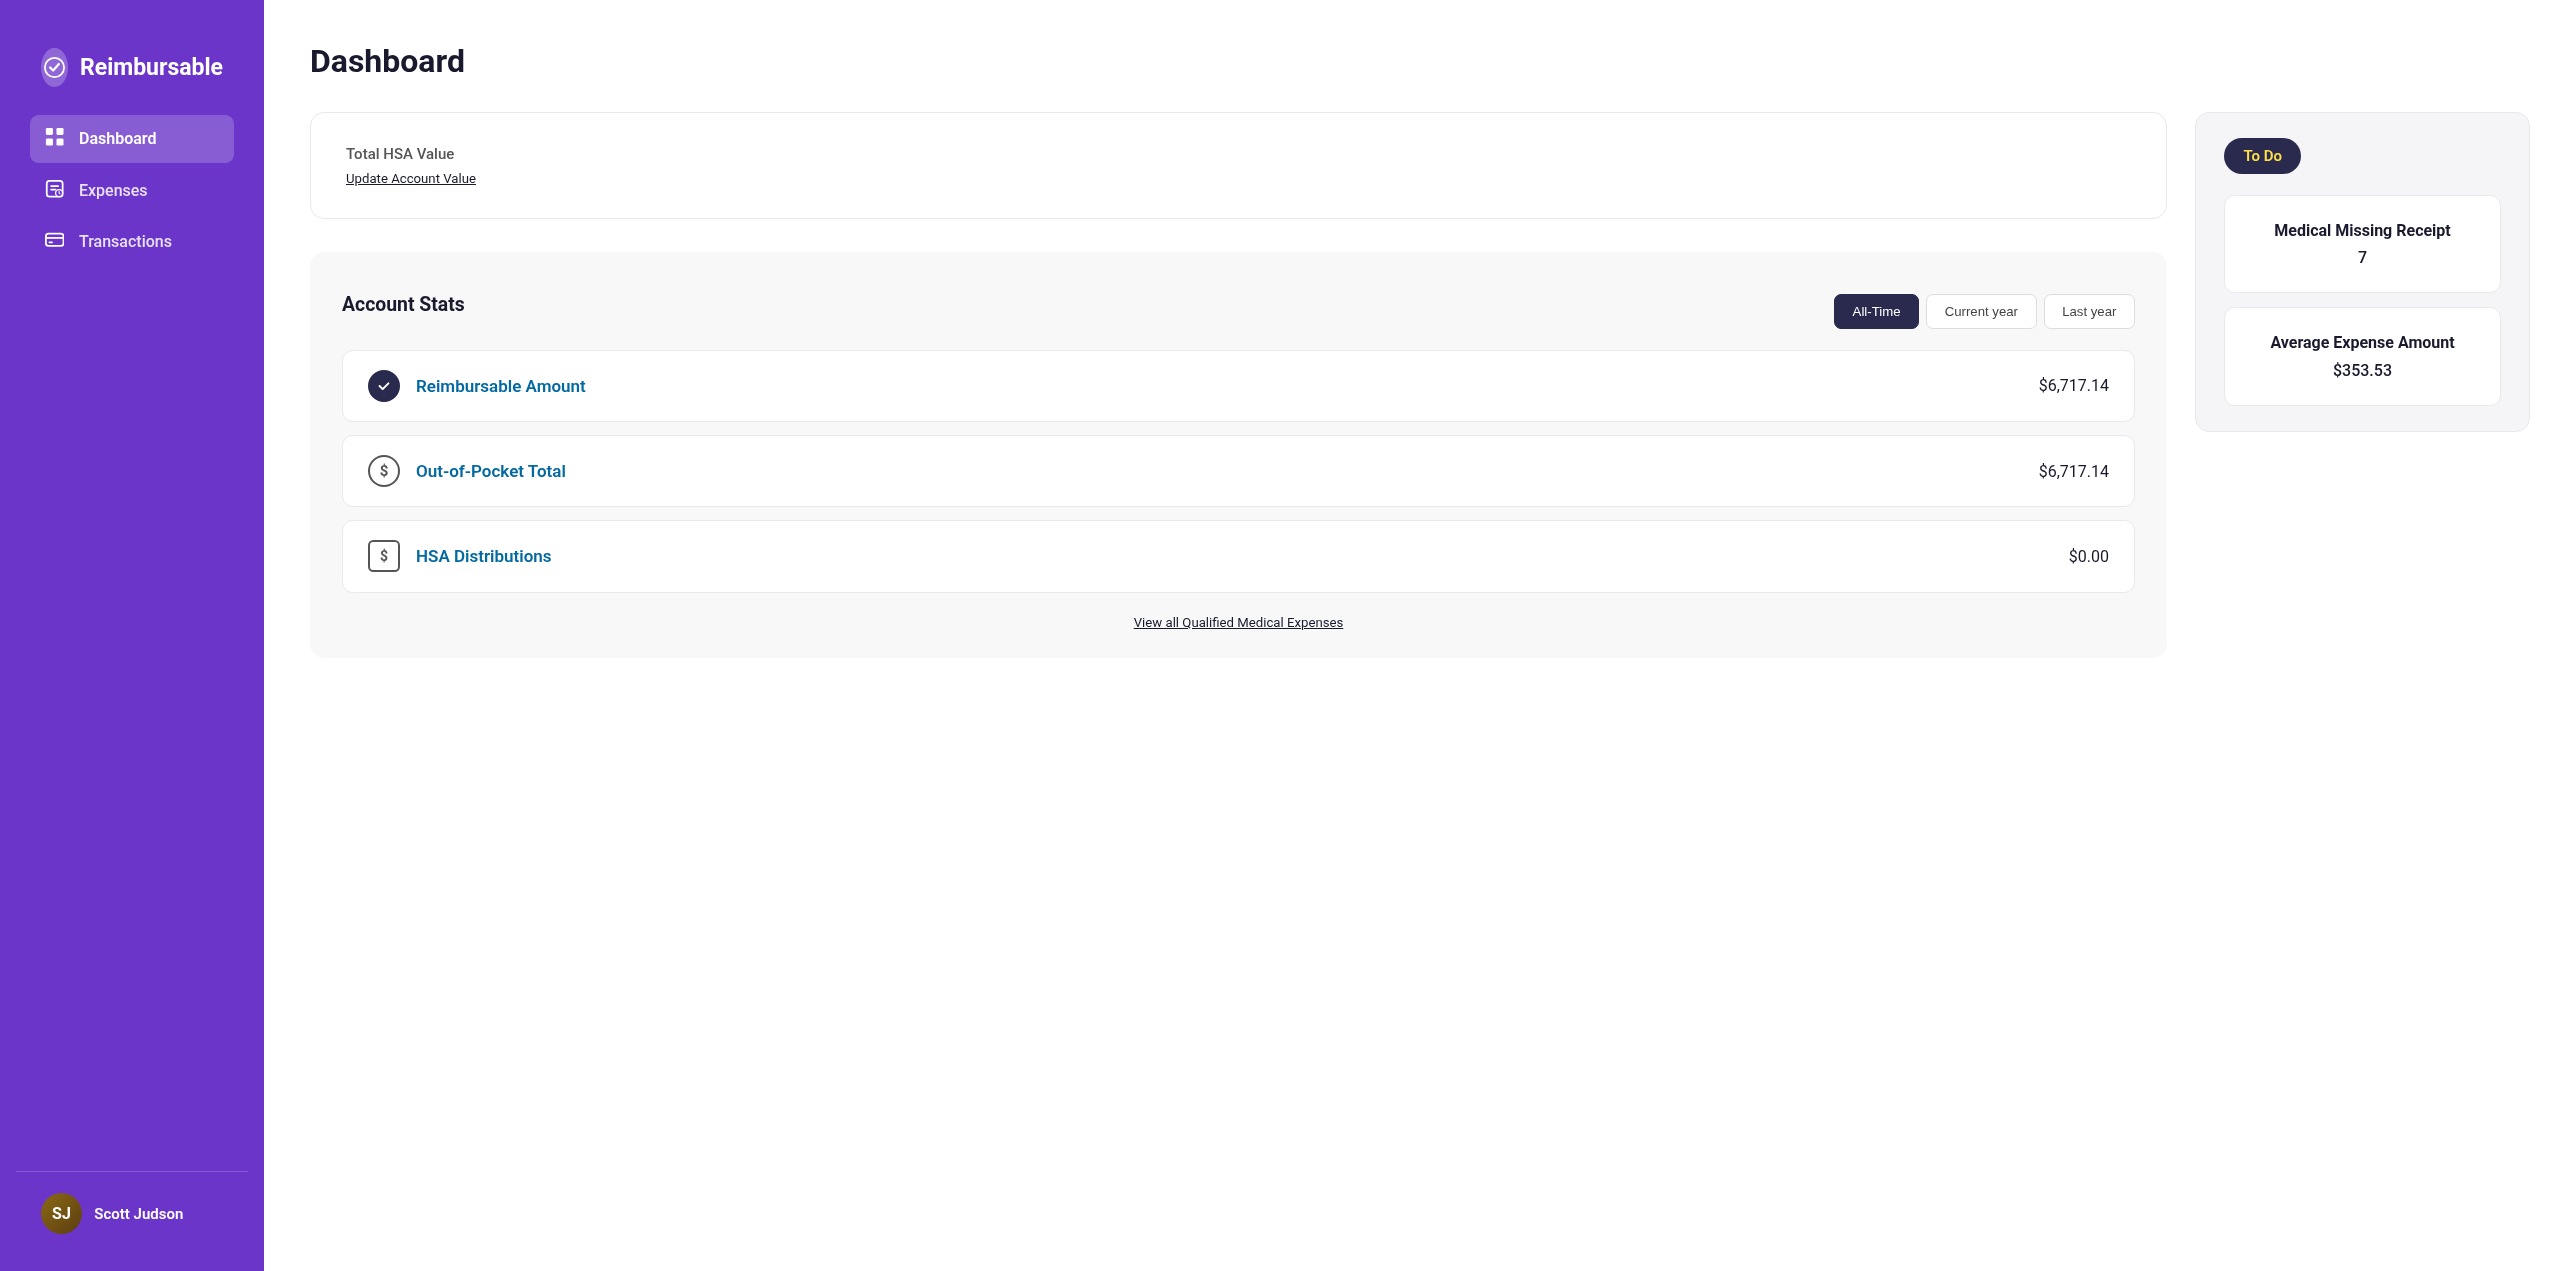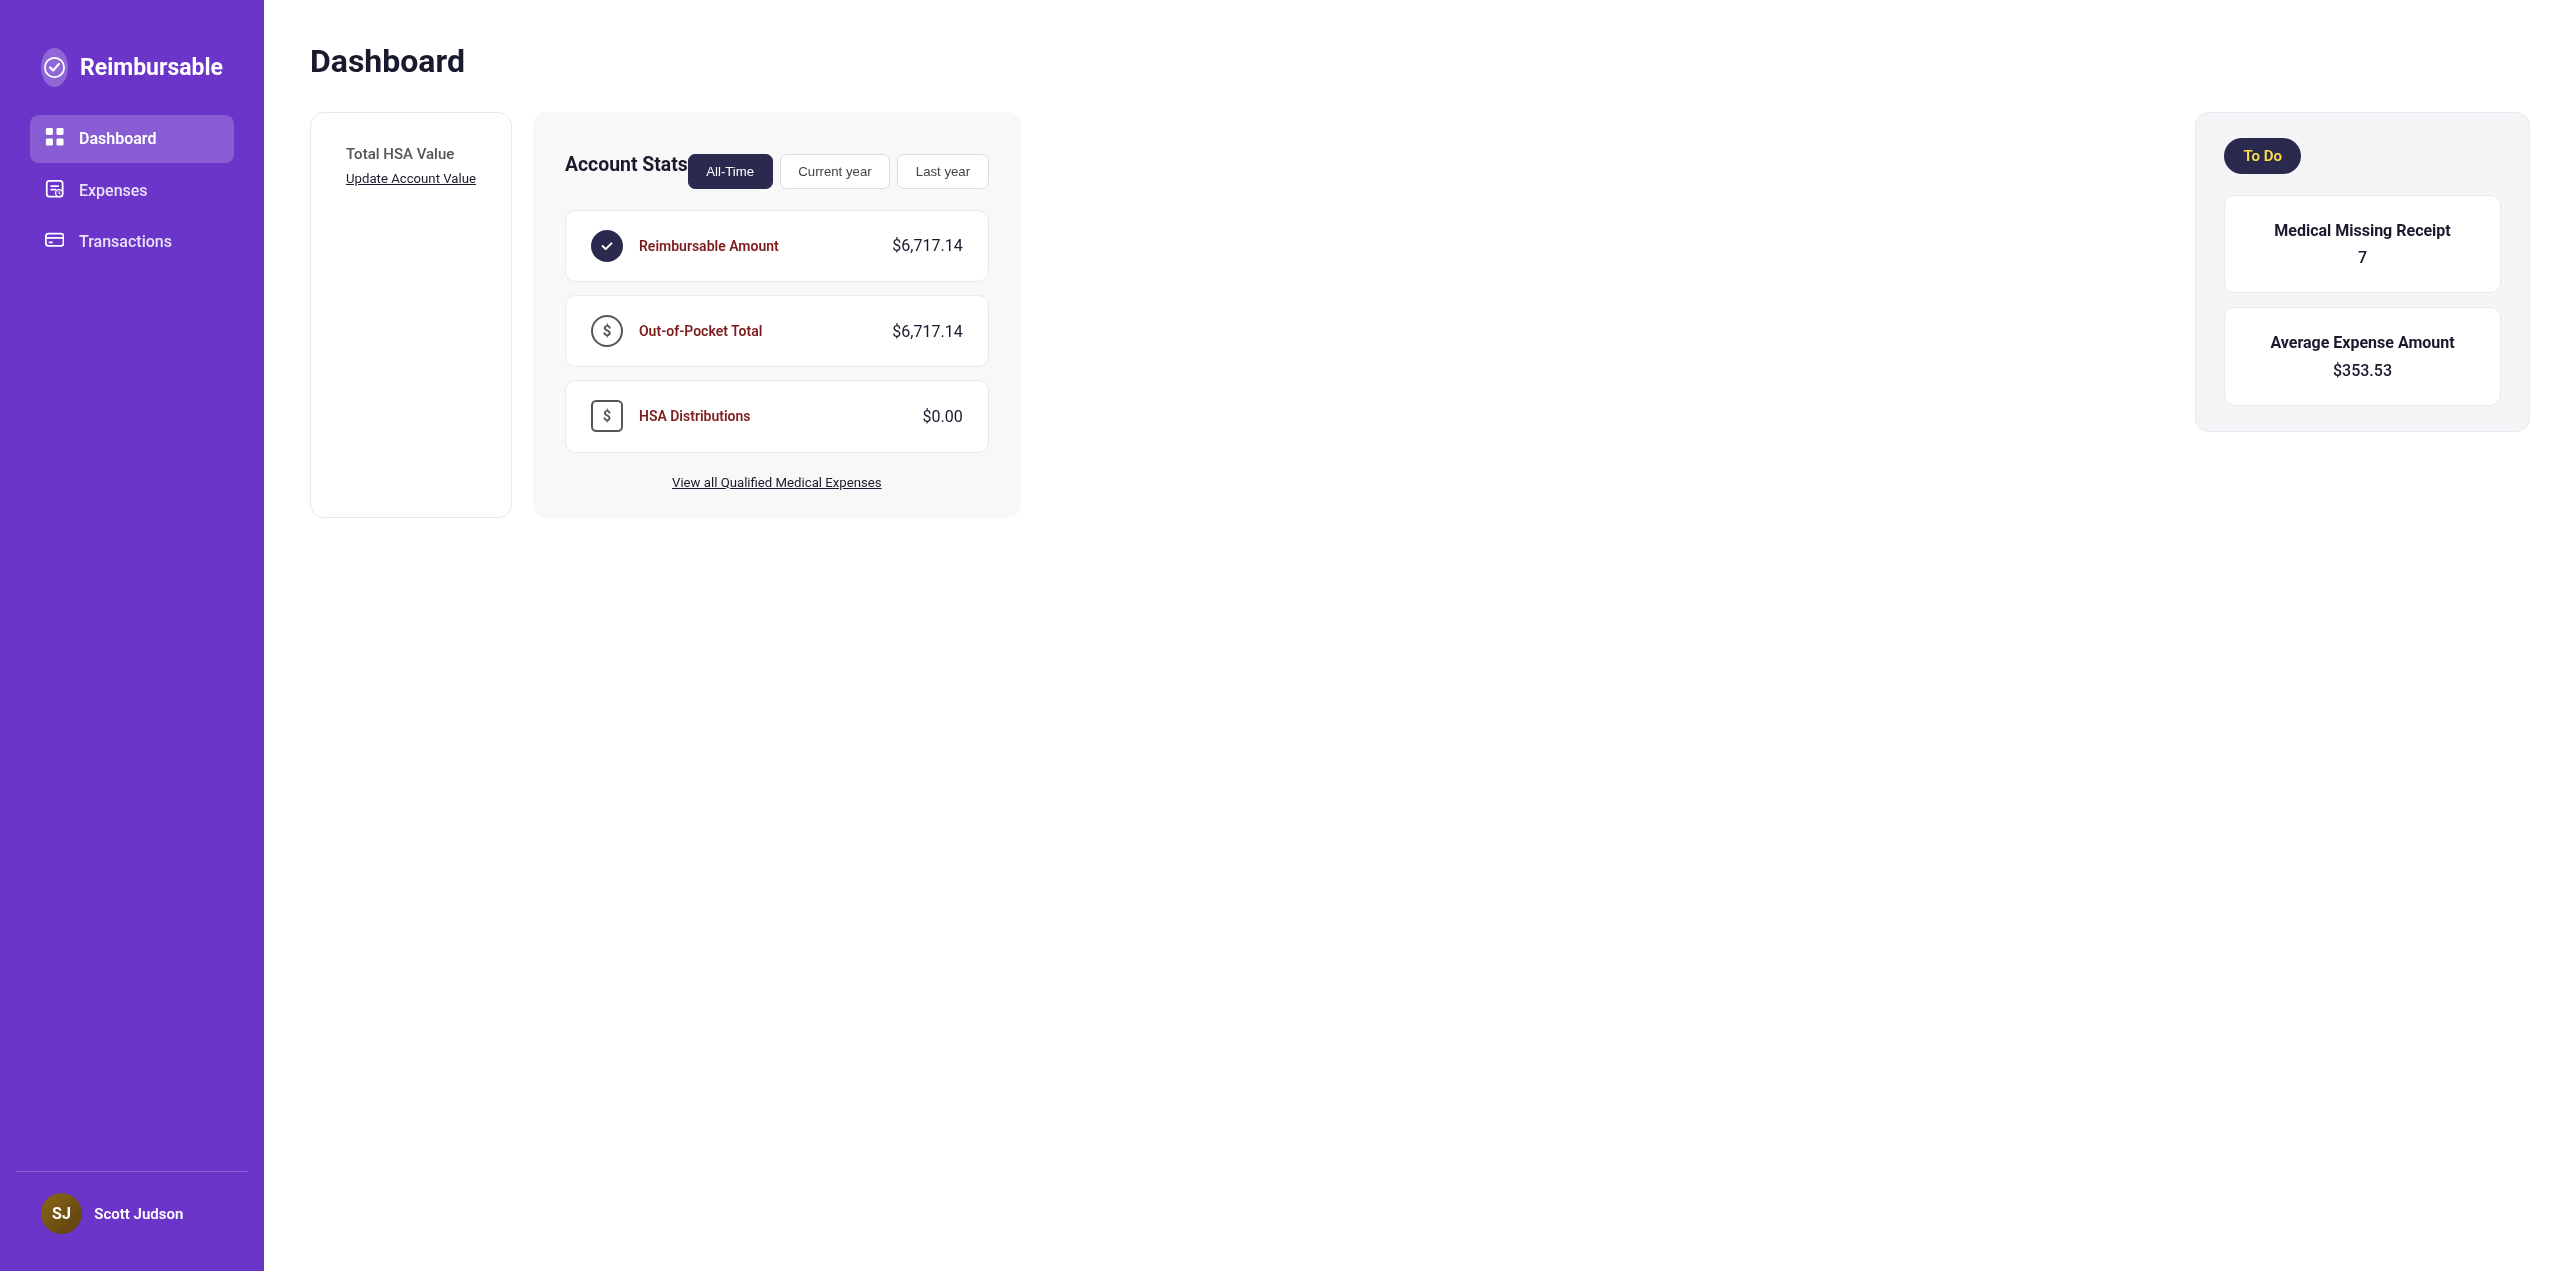--- a/index.html
+++ b/index.html
@@ -111,22 +111,22 @@
 
     .content-grid {
       display: grid;
       grid-template-columns: 1fr 335px;
       gap: 28px;
     }
 
     
     .left-panel {
       display: flex;
-      flex-direction: row;
-      gap: 21px;
+      flex-direction: column;
+      gap: 33px;
     }
 
     
     .hsa-card {
       background: white;
       border: 1.3px solid #e8e8ee;
       border-radius: 14px;
       padding: 32px 35px;
     }
     .hsa-label {
@@ -198,23 +198,23 @@
       justify-content: space-between;
       margin-bottom: 12.3px;
     }
     .stat-row:last-of-type { margin-bottom: 0; }
     .stat-left {
       display: flex;
       align-items: center;
       gap: 16px;
     }
     .stat-label {
-      font-size: 14px;
+      font-size: 17px;
       font-weight: 600;
-      color: #7f1d1d;
+      color: #0369a1;
       text-align: center;
     }
     .stat-value {
       font-size: 16px;
       font-weight: 400;
       color: #1a1a2e;
     }
 
     .view-all-link {
       text-align: center;

